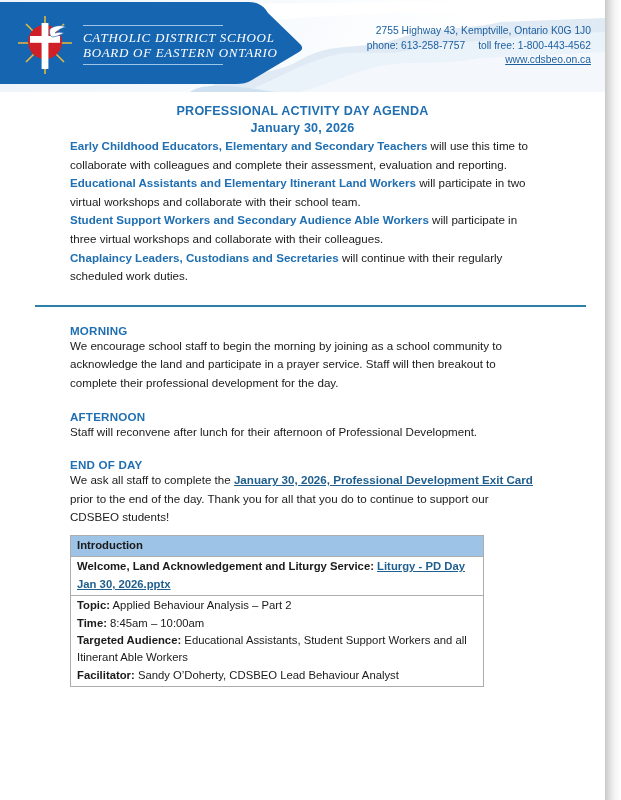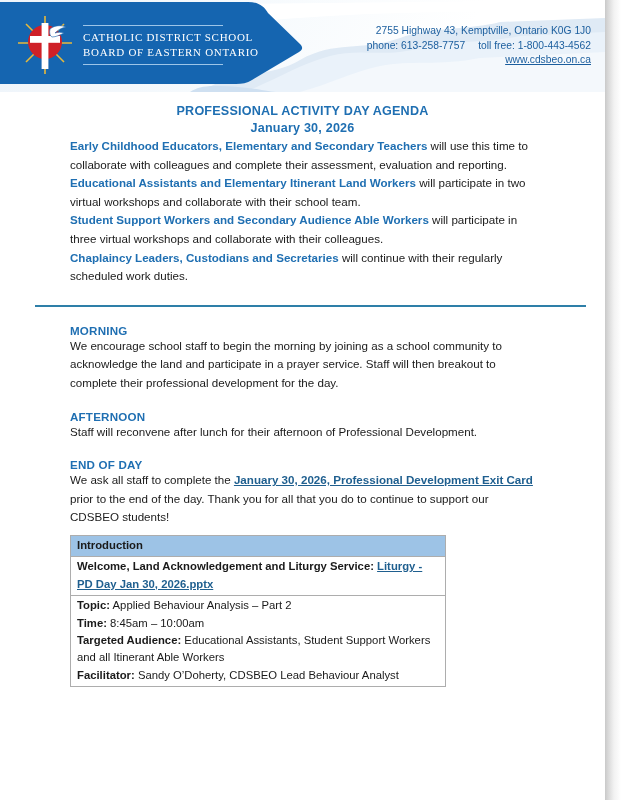--- a/index.html
+++ b/index.html
@@ -52,28 +52,29 @@
     left: 14px;
     top: 14px;
     display: flex;
     align-items: center;
     gap: 7px;
   }
   .logo-mark { width: 62px; height: 62px; display:block; }
   .logo-text {
     color: #ffffff;
     font-family: "Liberation Serif", serif;
-    font-size: 11px;
+    font-size: 13px;
     letter-spacing: 0.7px;
     line-height: 15px;
     white-space: nowrap;
     padding: 4px 0;
     border-top: 1px solid #9dc5e8;
     border-bottom: 1px solid #9dc5e8;
     width: 140px;
+    font-style: italic;
   }
   .logo-text div { display:block; }
   .contact {
     position: absolute;
     right: 14px;
     top: 24px;
     text-align: right;
     color: #1b5e9e;
     font-size: 10.3px;
     line-height: 14.5px;
@@ -136,21 +137,21 @@
     color: #1f5f8f;
     text-decoration: underline;
     font-weight: bold;
   }
 
   
   .pd-table {
     margin-top: 8px;
     border: 1px solid #adadad;
     border-collapse: collapse;
-    width: 376px;
+    width: 414px;
     font-size: 11.3px;
     line-height: 17.4px;
     background: #ffffff;
   }
   .pd-table td {
     border: 1px solid #adadad;
     padding: 1px 5px 2px 6px;
     color: #1a1a1a;
     vertical-align: top;
   }

